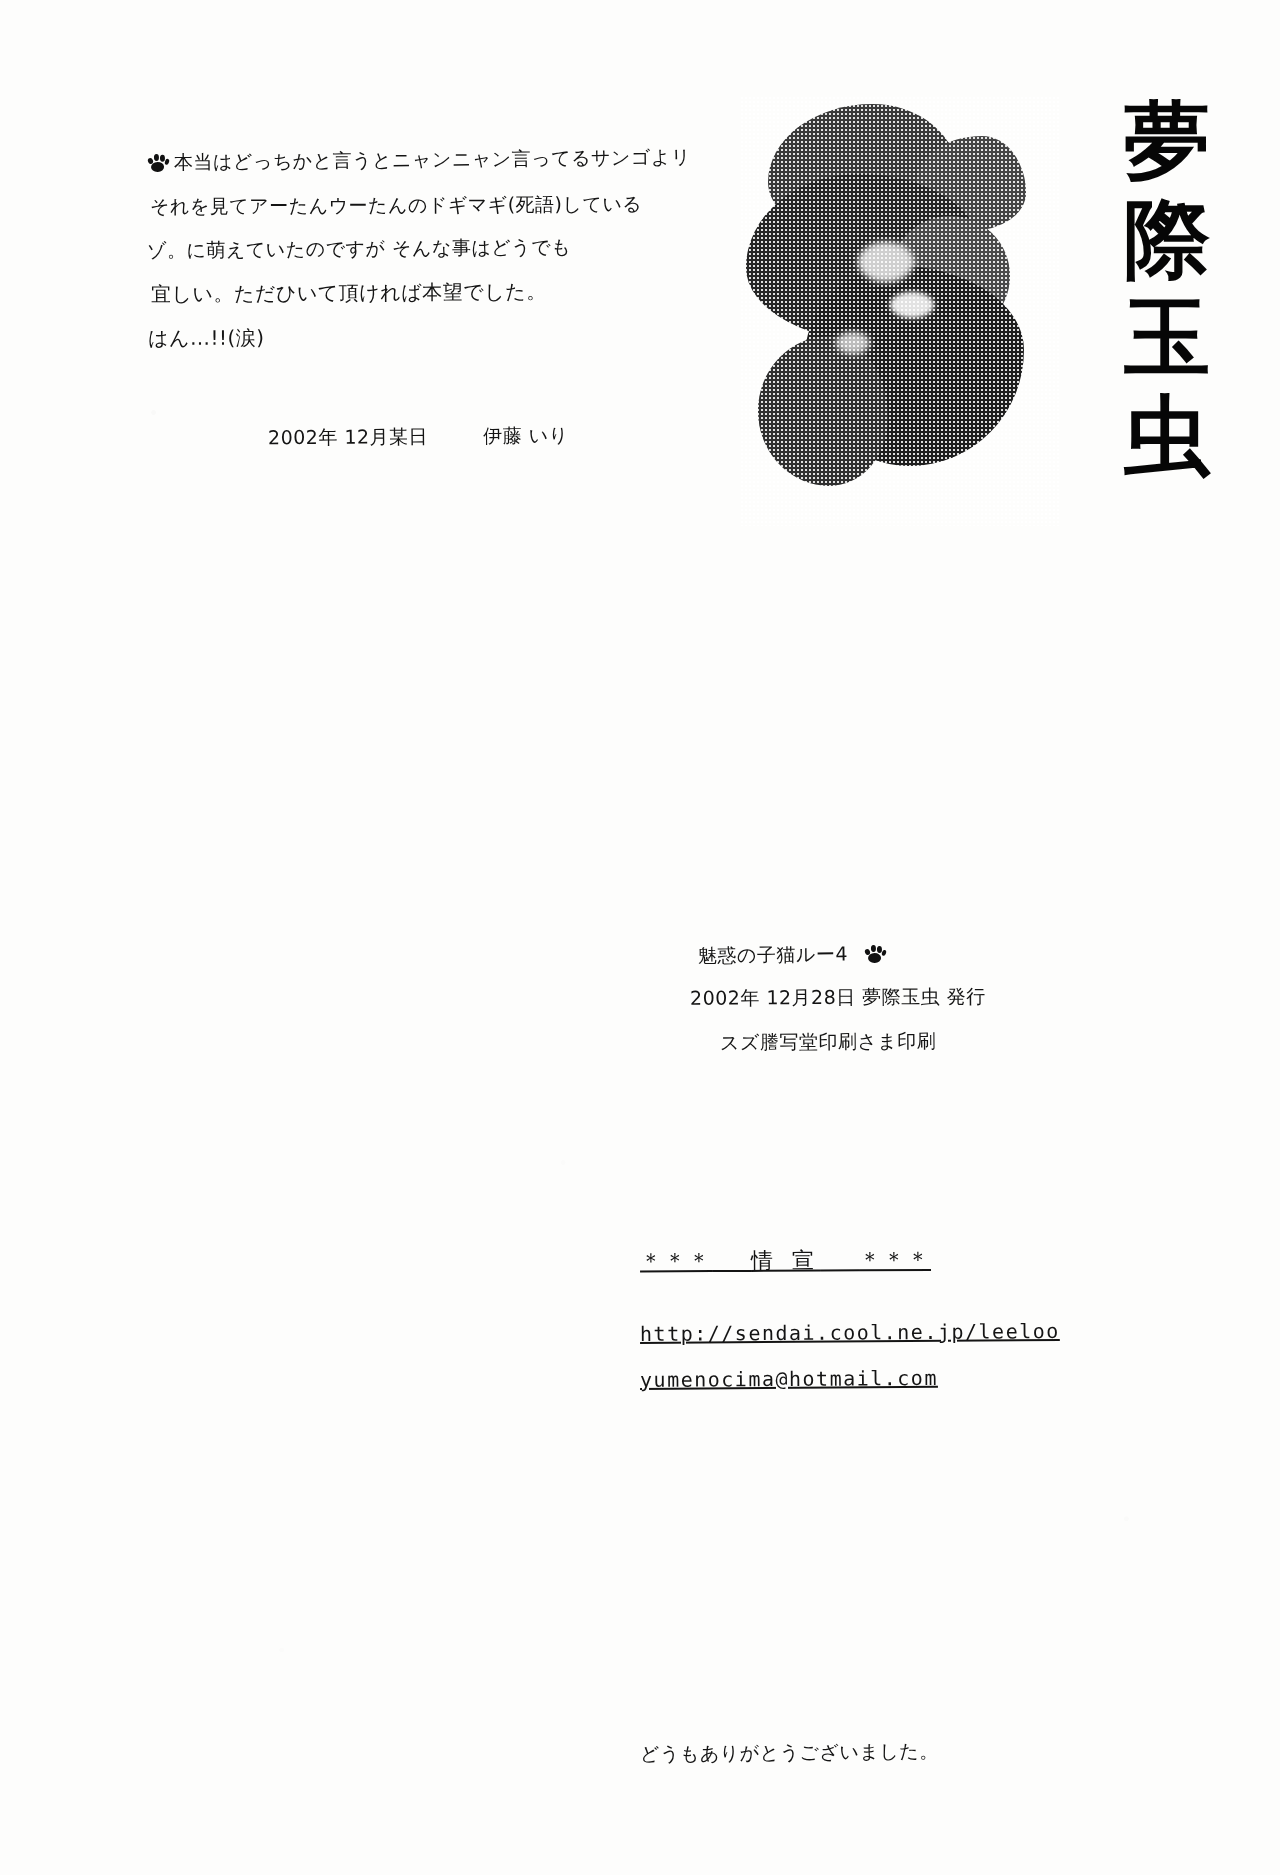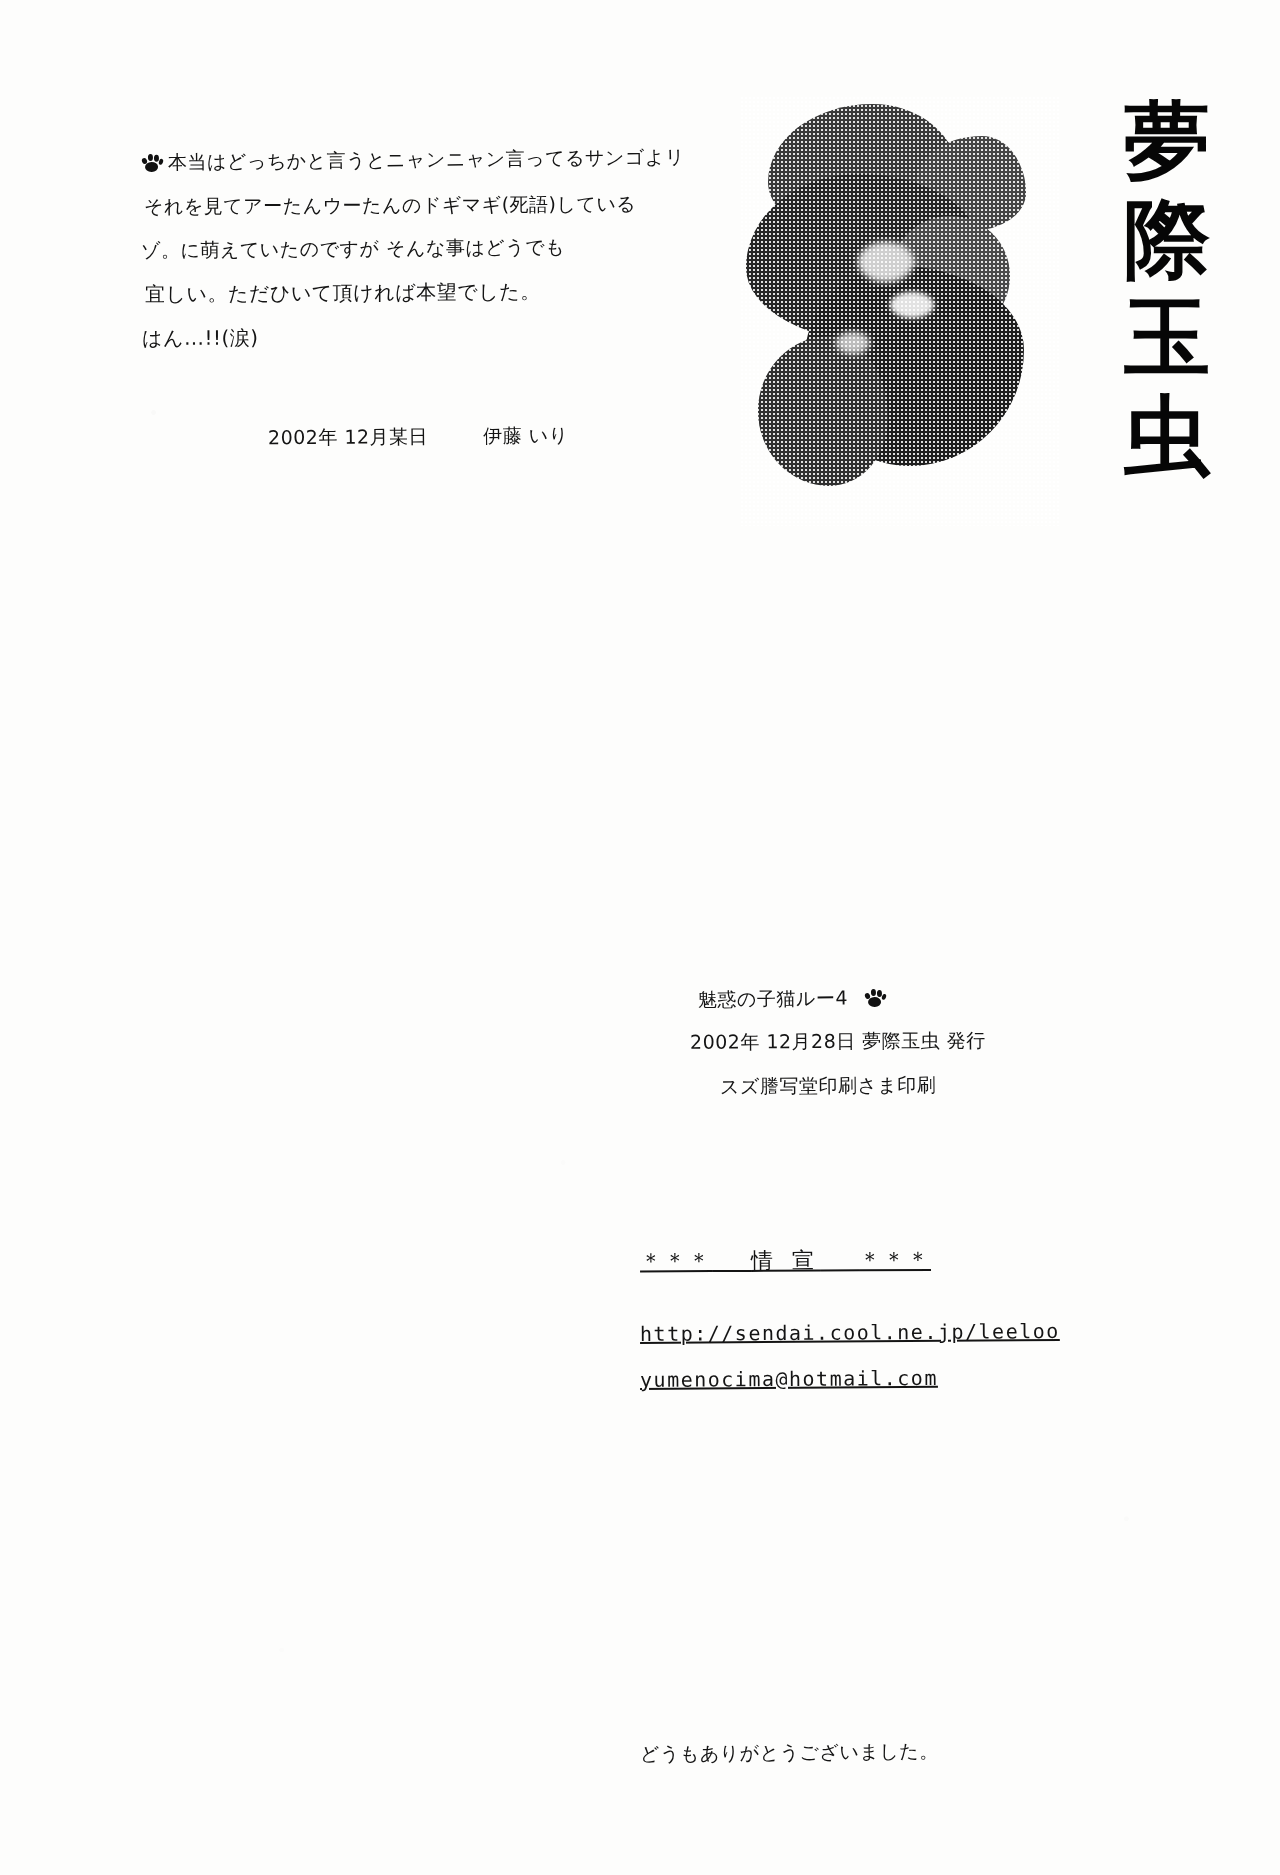--- a/index.html
+++ b/index.html
@@ -34,21 +34,21 @@
   
   .hand {
     font-family: "DejaVu Sans", sans-serif;
     color: #141414;
     letter-spacing: .5px;
   }
 
   
   #note-block {
     position: absolute;
-    left: 142px;
+    left: 148px;
     top: 140px;
     width: 620px;
   }
   .note-line {
     display: block;
     font-size: 19px;
     line-height: 44px;
     white-space: nowrap;
     transform-origin: left center;
   }
@@ -174,21 +174,21 @@
     left: 96px; top: 236px; width: 34px; height: 22px;
     border-radius: 50%;
     background: #bdbdbd;
     filter: blur(3px);
   }
 
   
   #colophon {
     position: absolute;
     left: 690px;
-    top: 974px;
+    top: 930px;
     width: 520px;
   }
   .colo-line {
     display: block;
     font-size: 19px;
     line-height: 44px;
     white-space: nowrap;
   }
   .colo-line.c1 { transform: rotate(-0.7deg); margin-left: 8px; }
   .colo-line.c2 { transform: rotate(-0.4deg); }

